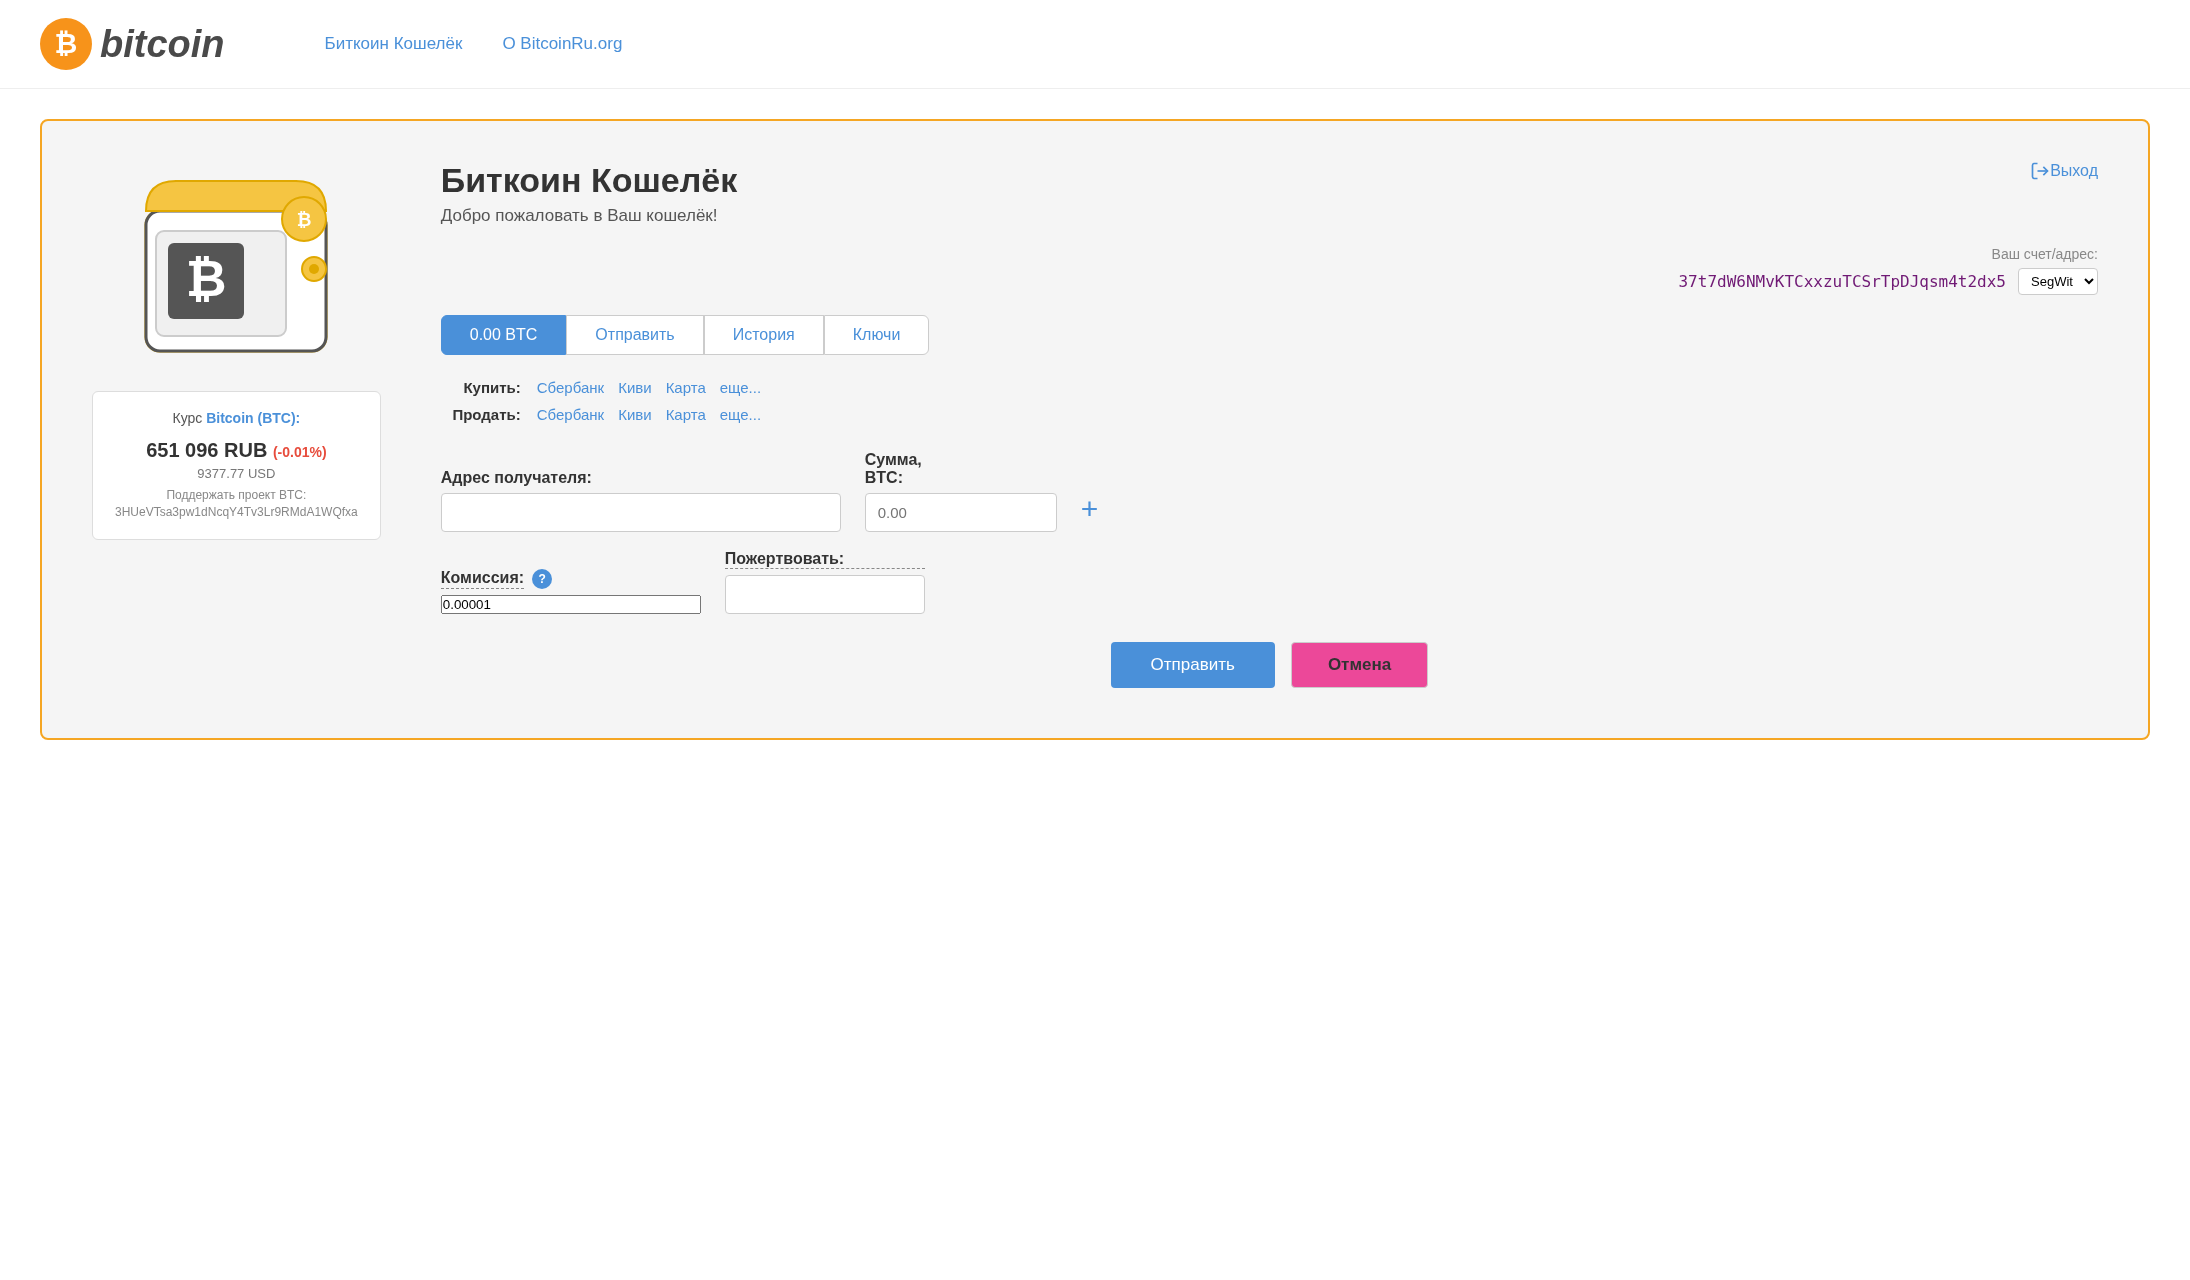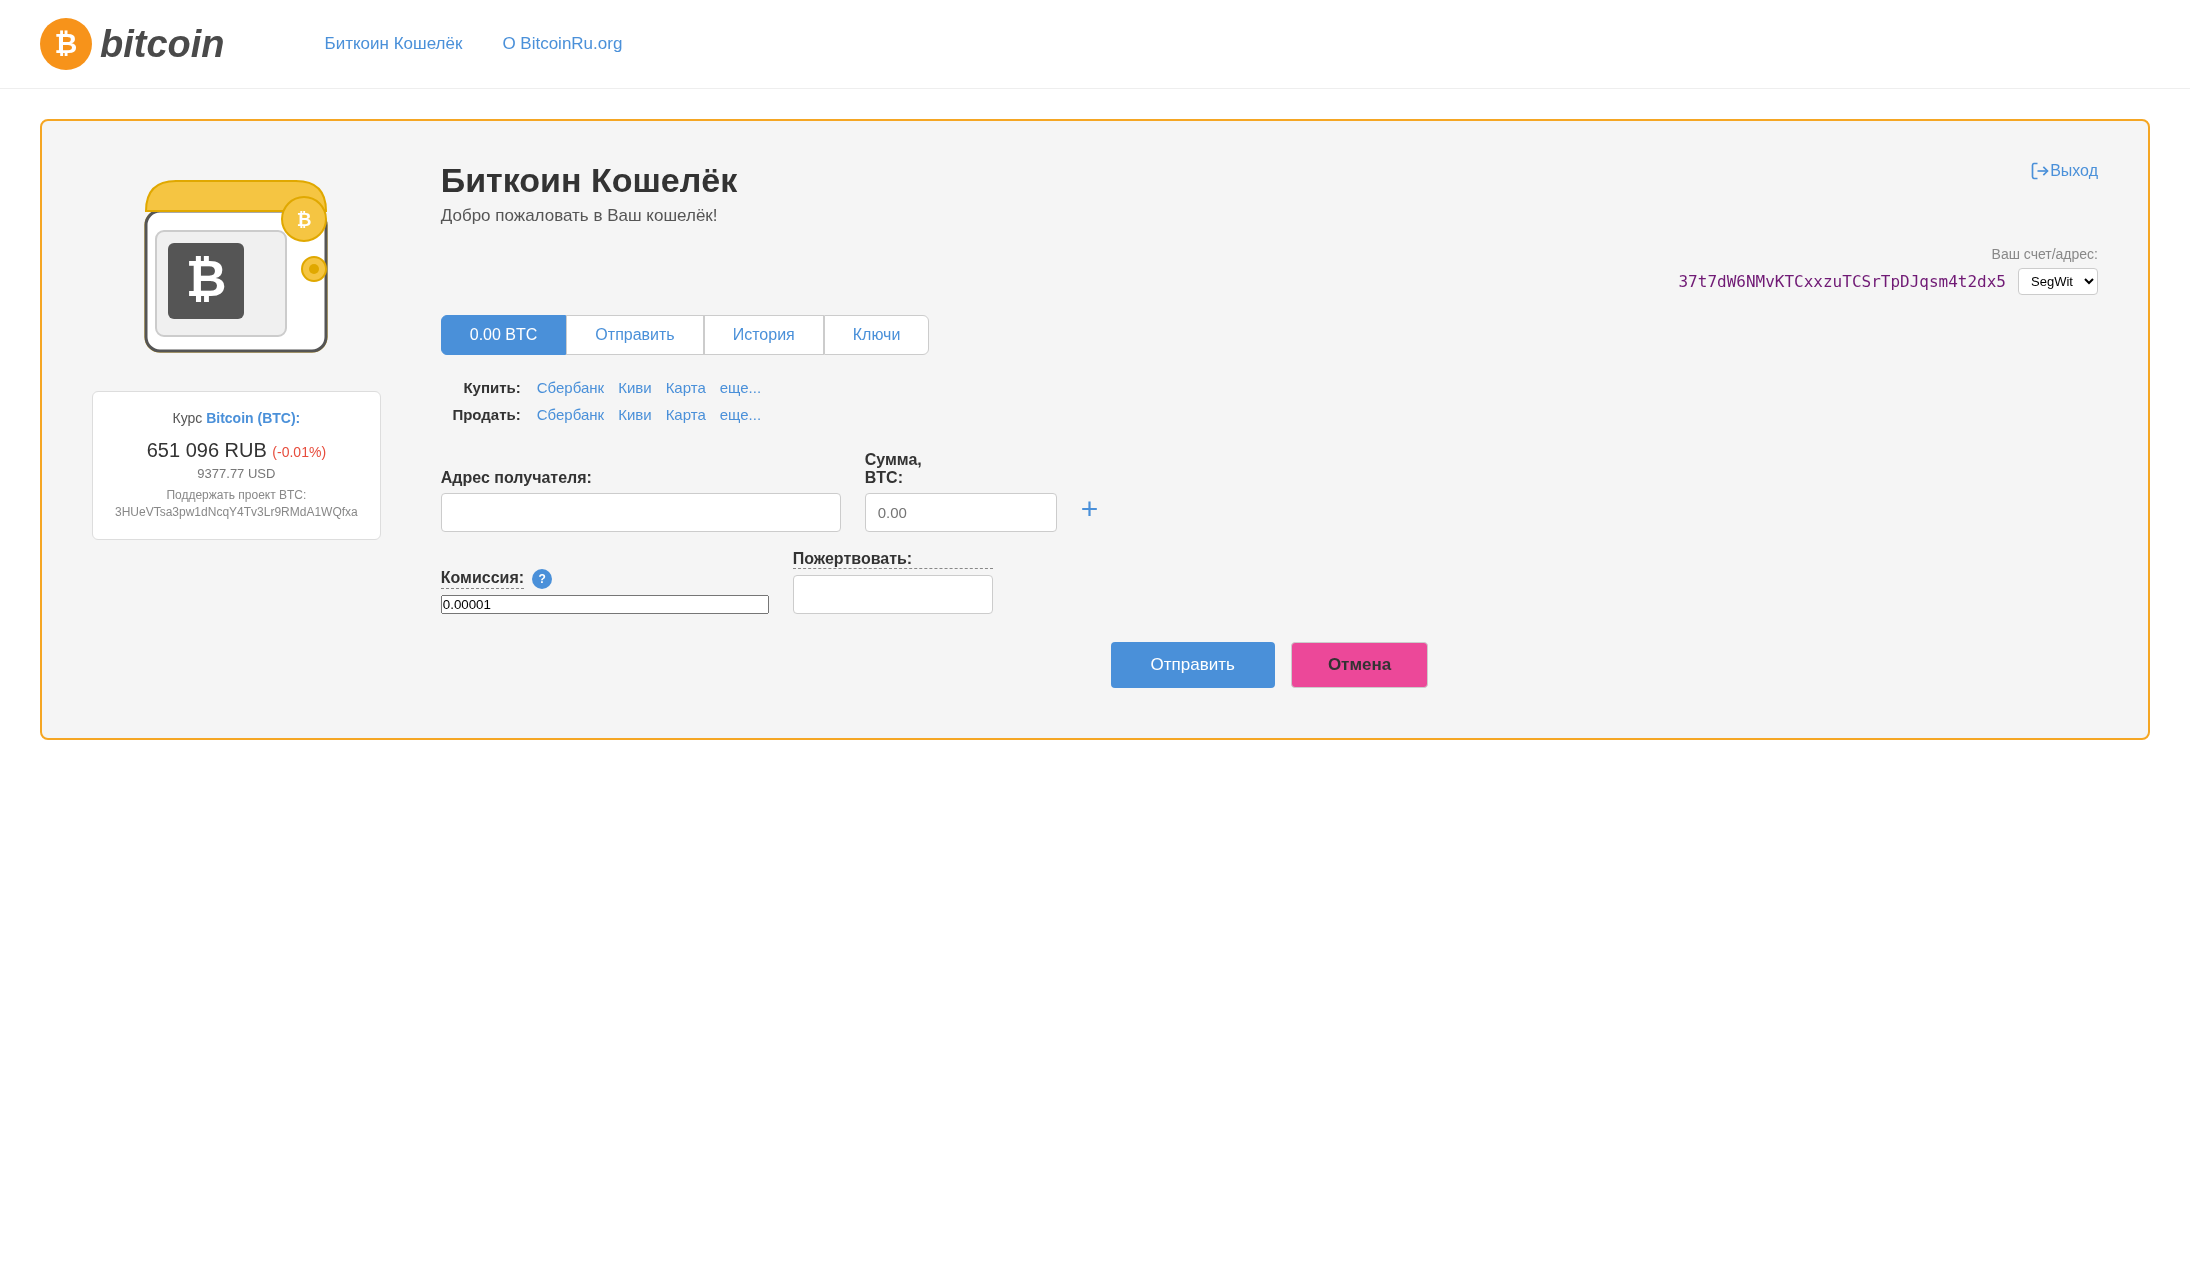--- a/index.html
+++ b/index.html
@@ -79,21 +79,21 @@
       text-align: center;
       width: 100%;
     }
     .rate-box .rate-label {
       font-size: 14px;
       color: #555;
       margin-bottom: 6px;
     }
     .rate-box .rate-rub {
       font-size: 20px;
-      font-weight: 400;
+      font-weight: 700;
       margin-bottom: 4px;
       margin-top: 13px;
     }
     .rate-box .rate-change {
       color: #e74c3c;
       font-size: 14px;
     }
     .rate-box .rate-usd {
       color: #777;
       font-size: 13px;
@@ -448,21 +448,21 @@
         </div>
         <button class="add-btn">+</button>
       </div>
 
       <div class="commission-row">
         <div class="commission-group">
           <div class="commission-label-row">
             <label>Комиссия:</label>
             <div class="help-icon">?</div>
           </div>
-          <input type="text" style="width: 328px;" value="0.00001">
+          <input type="text" style="width: 260px;" value="0.00001">
         </div>
         <div class="donate-group form-group">
           <label>Пожертвовать:</label>
           <input type="text" style="width: 200px;" value="">
         </div>
       </div>
 
       <div class="action-row">
         <button class="send-btn">Отправить</button>
         <button class="cancel-btn">Отмена</button>

